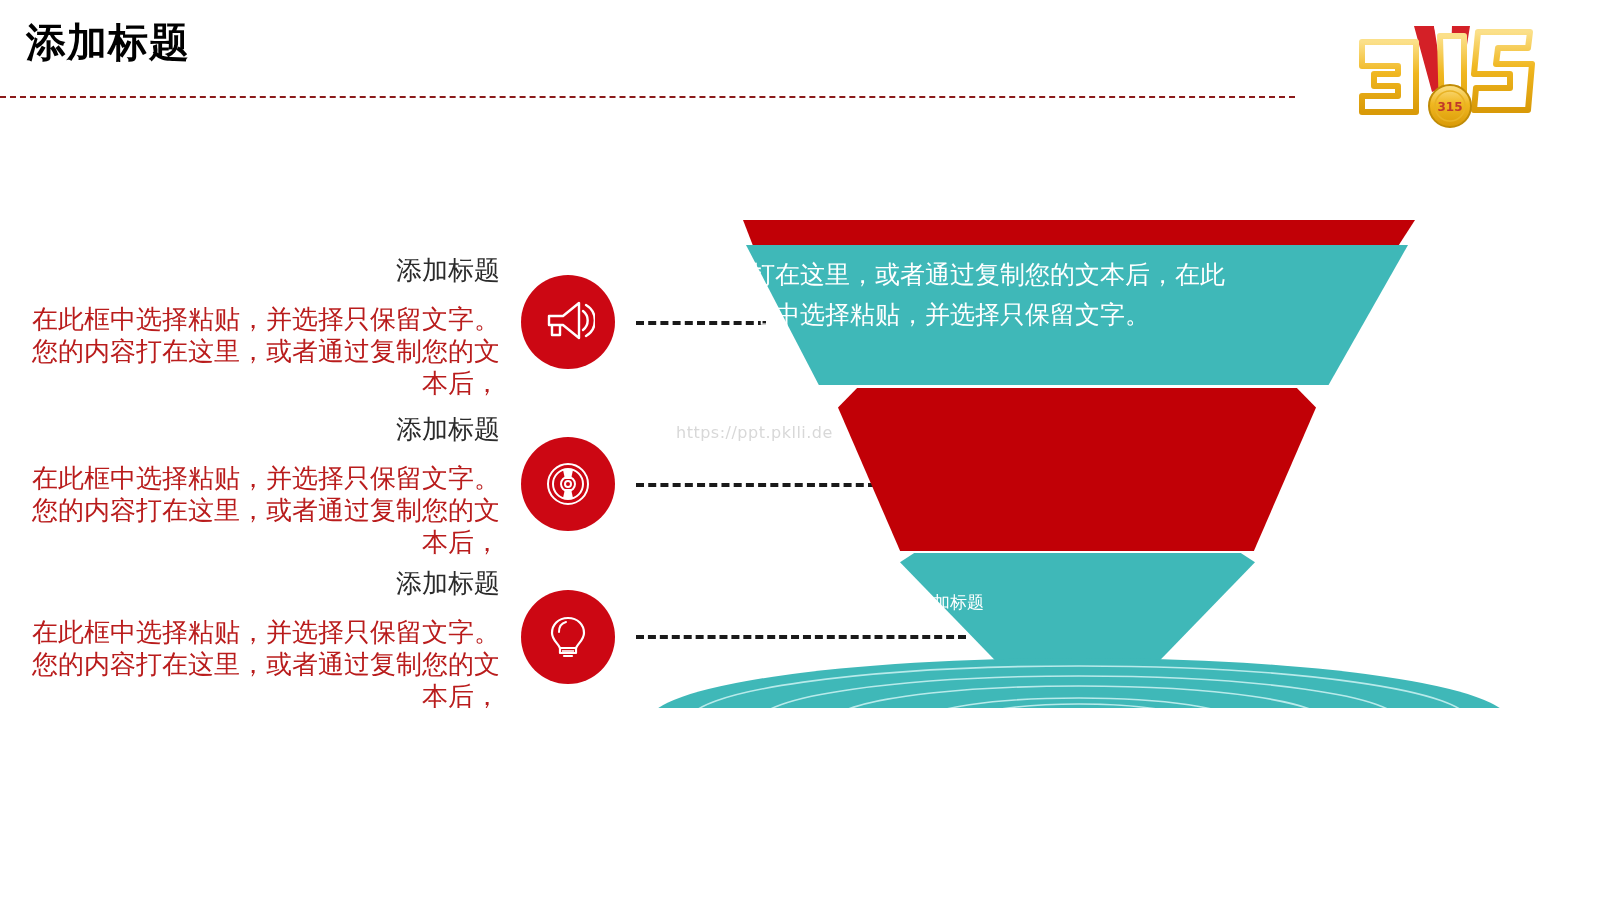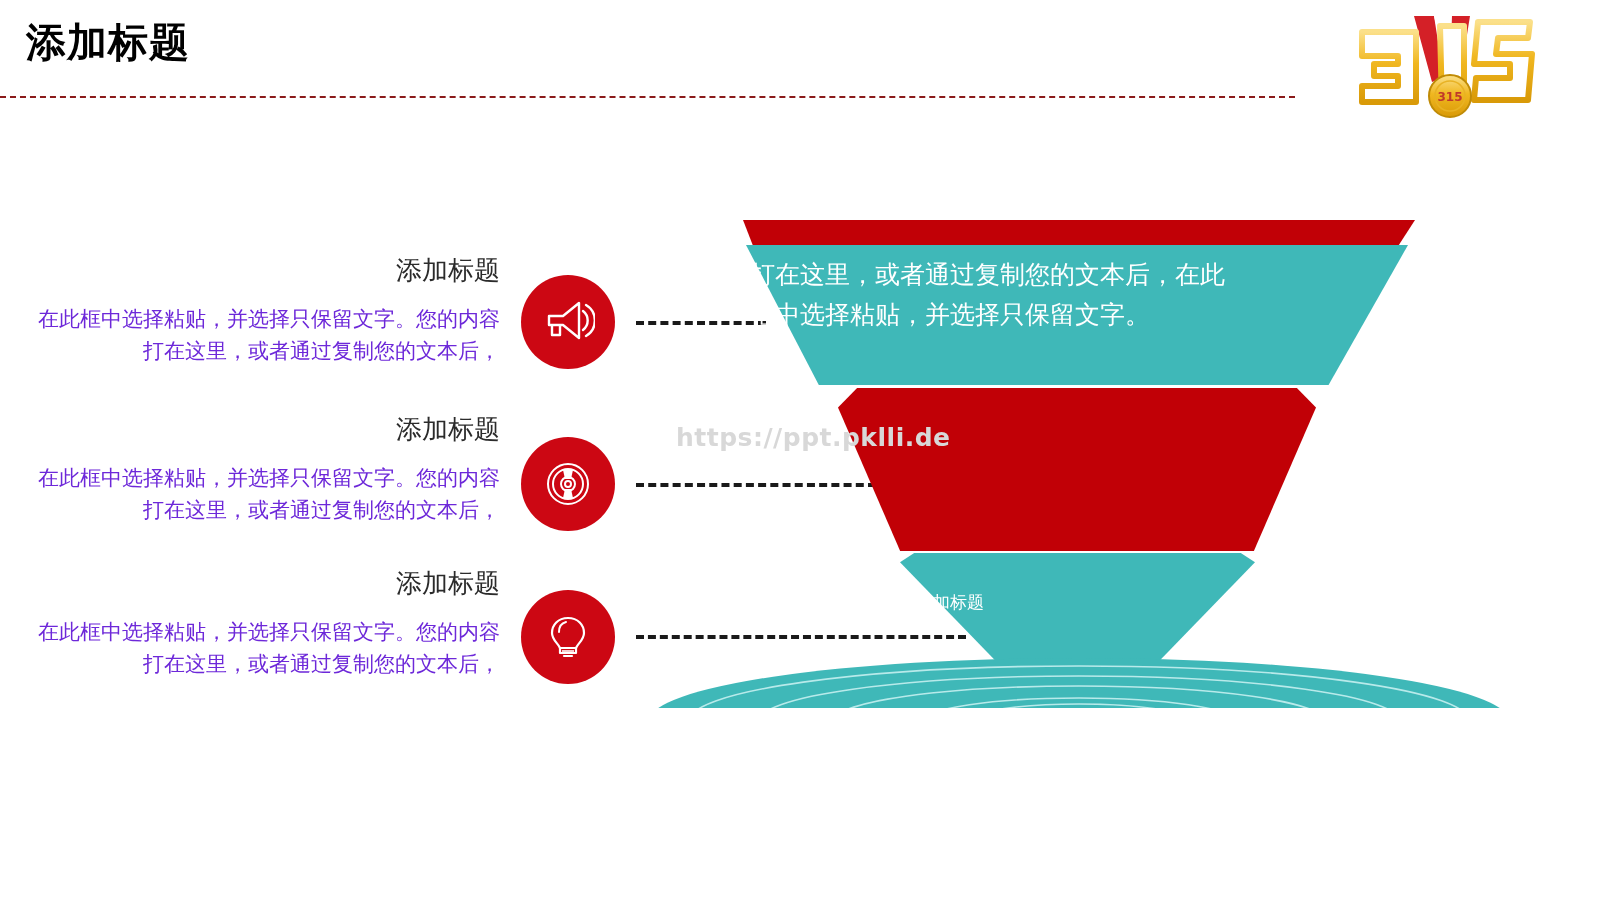--- a/index.html
+++ b/index.html
@@ -34,21 +34,21 @@
     top: 96px;
     width: 1295px;
     height: 0px;
     border-top: 2px dashed #8b1a1a;
   }
 
   
   #logo-315 {
     position: absolute;
     left: 1352px;
-    top: 8px;
+    top: 18px;
     width: 190px;
     height: 116px;
     text-align: right;
   }
 
   
   .row {
     position: absolute;
     left: 0px;
     width: 640px;
@@ -67,23 +67,23 @@
     color: #1a1a1a;
   }
   .row-heading {
     font-size: 26px;
     line-height: 34px;
     color: #2b2b2b;
     margin-bottom: 2px;
     font-weight: normal;
   }
   .row-body {
-    font-size: 21px;
+    font-size: 26px;
     line-height: 32px;
-    color: #6d28d9;
+    color: #b91c1c;
     margin-top: 16px;
   }
 
   
   .icon-circle {
     position: absolute;
     left: 521px;
     width: 94px;
     height: 94px;
     border-radius: 50%;
@@ -194,27 +194,26 @@
     width: 862px;
     height: 128px;
     z-index: 1;
   }
 
   
   #watermark {
     position: absolute;
     left: 676px;
     top: 423px;
-    font-size: 25px;
+    font-size: 16px;
     color: #d8d8d8;
     letter-spacing: 0.5px;
     z-index: 2;
     white-space: nowrap;
     font-family: "DejaVu Sans", "Liberation Sans", sans-serif;
-    font-weight: bold;
   }
 </style>
 </head>
 <body>
 
 <div id="slide">
 
   <div id="page-title">添加标题</div>
   <div id="header-rule"></div>
 

